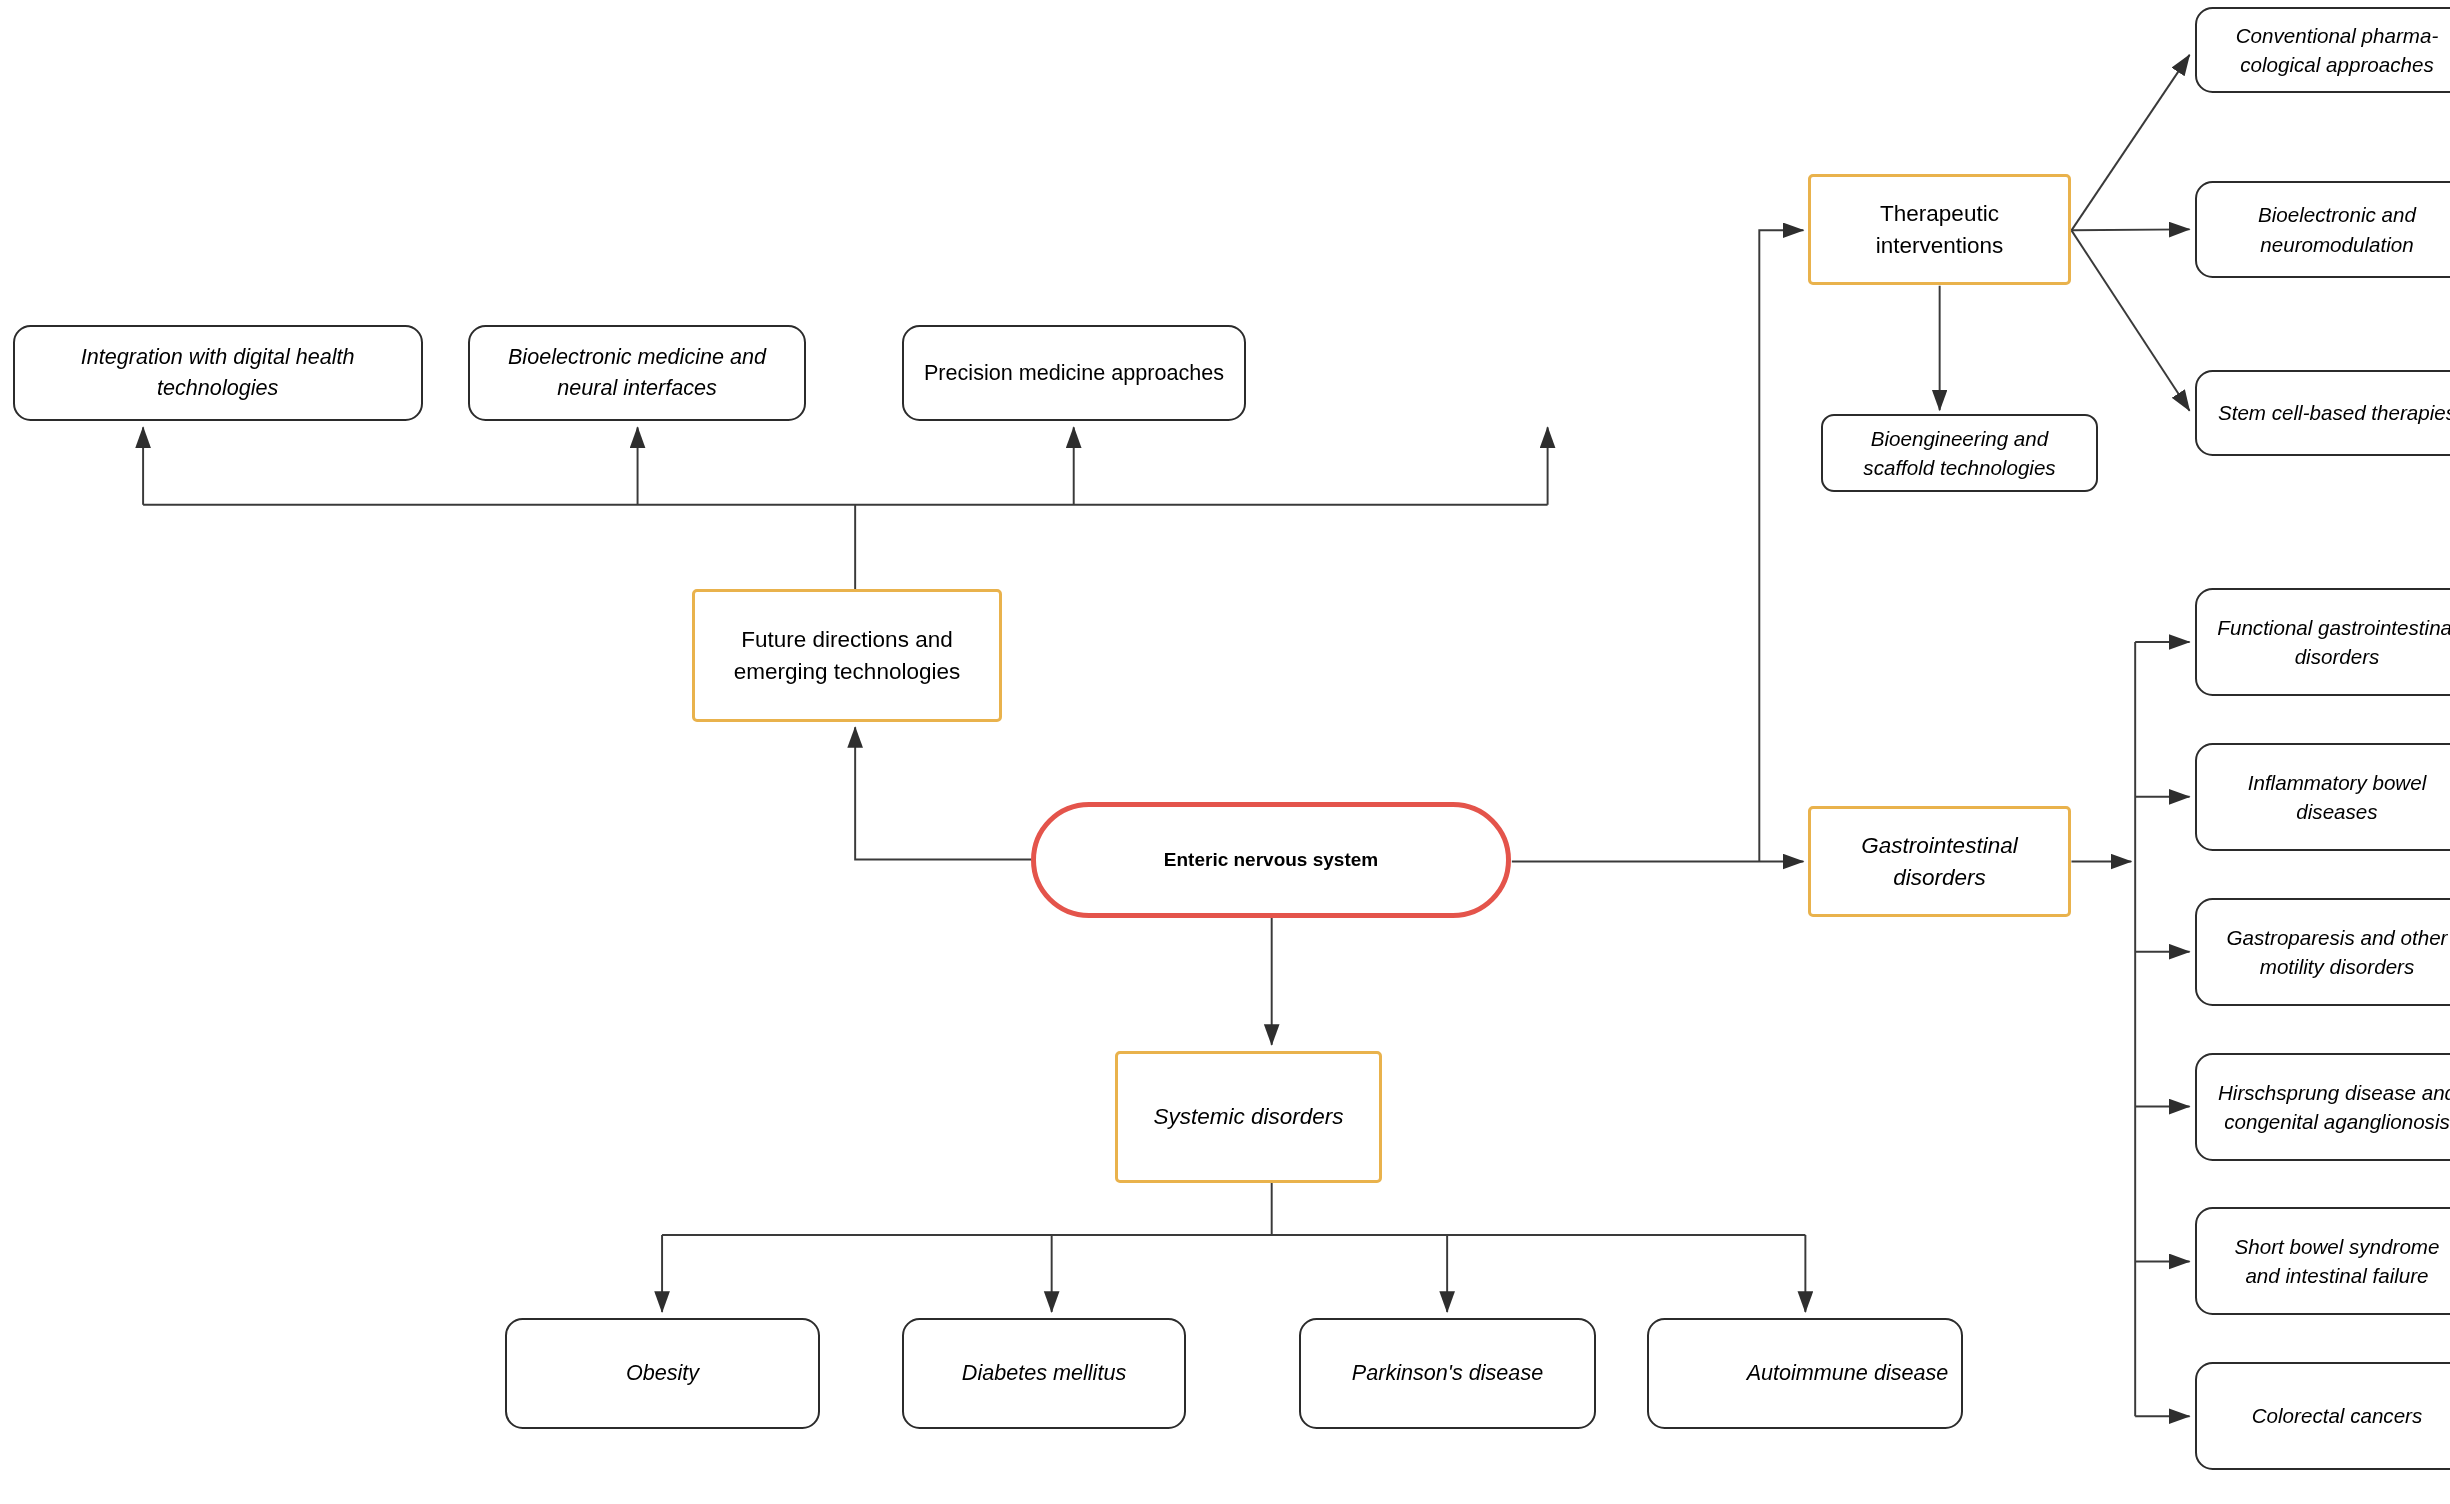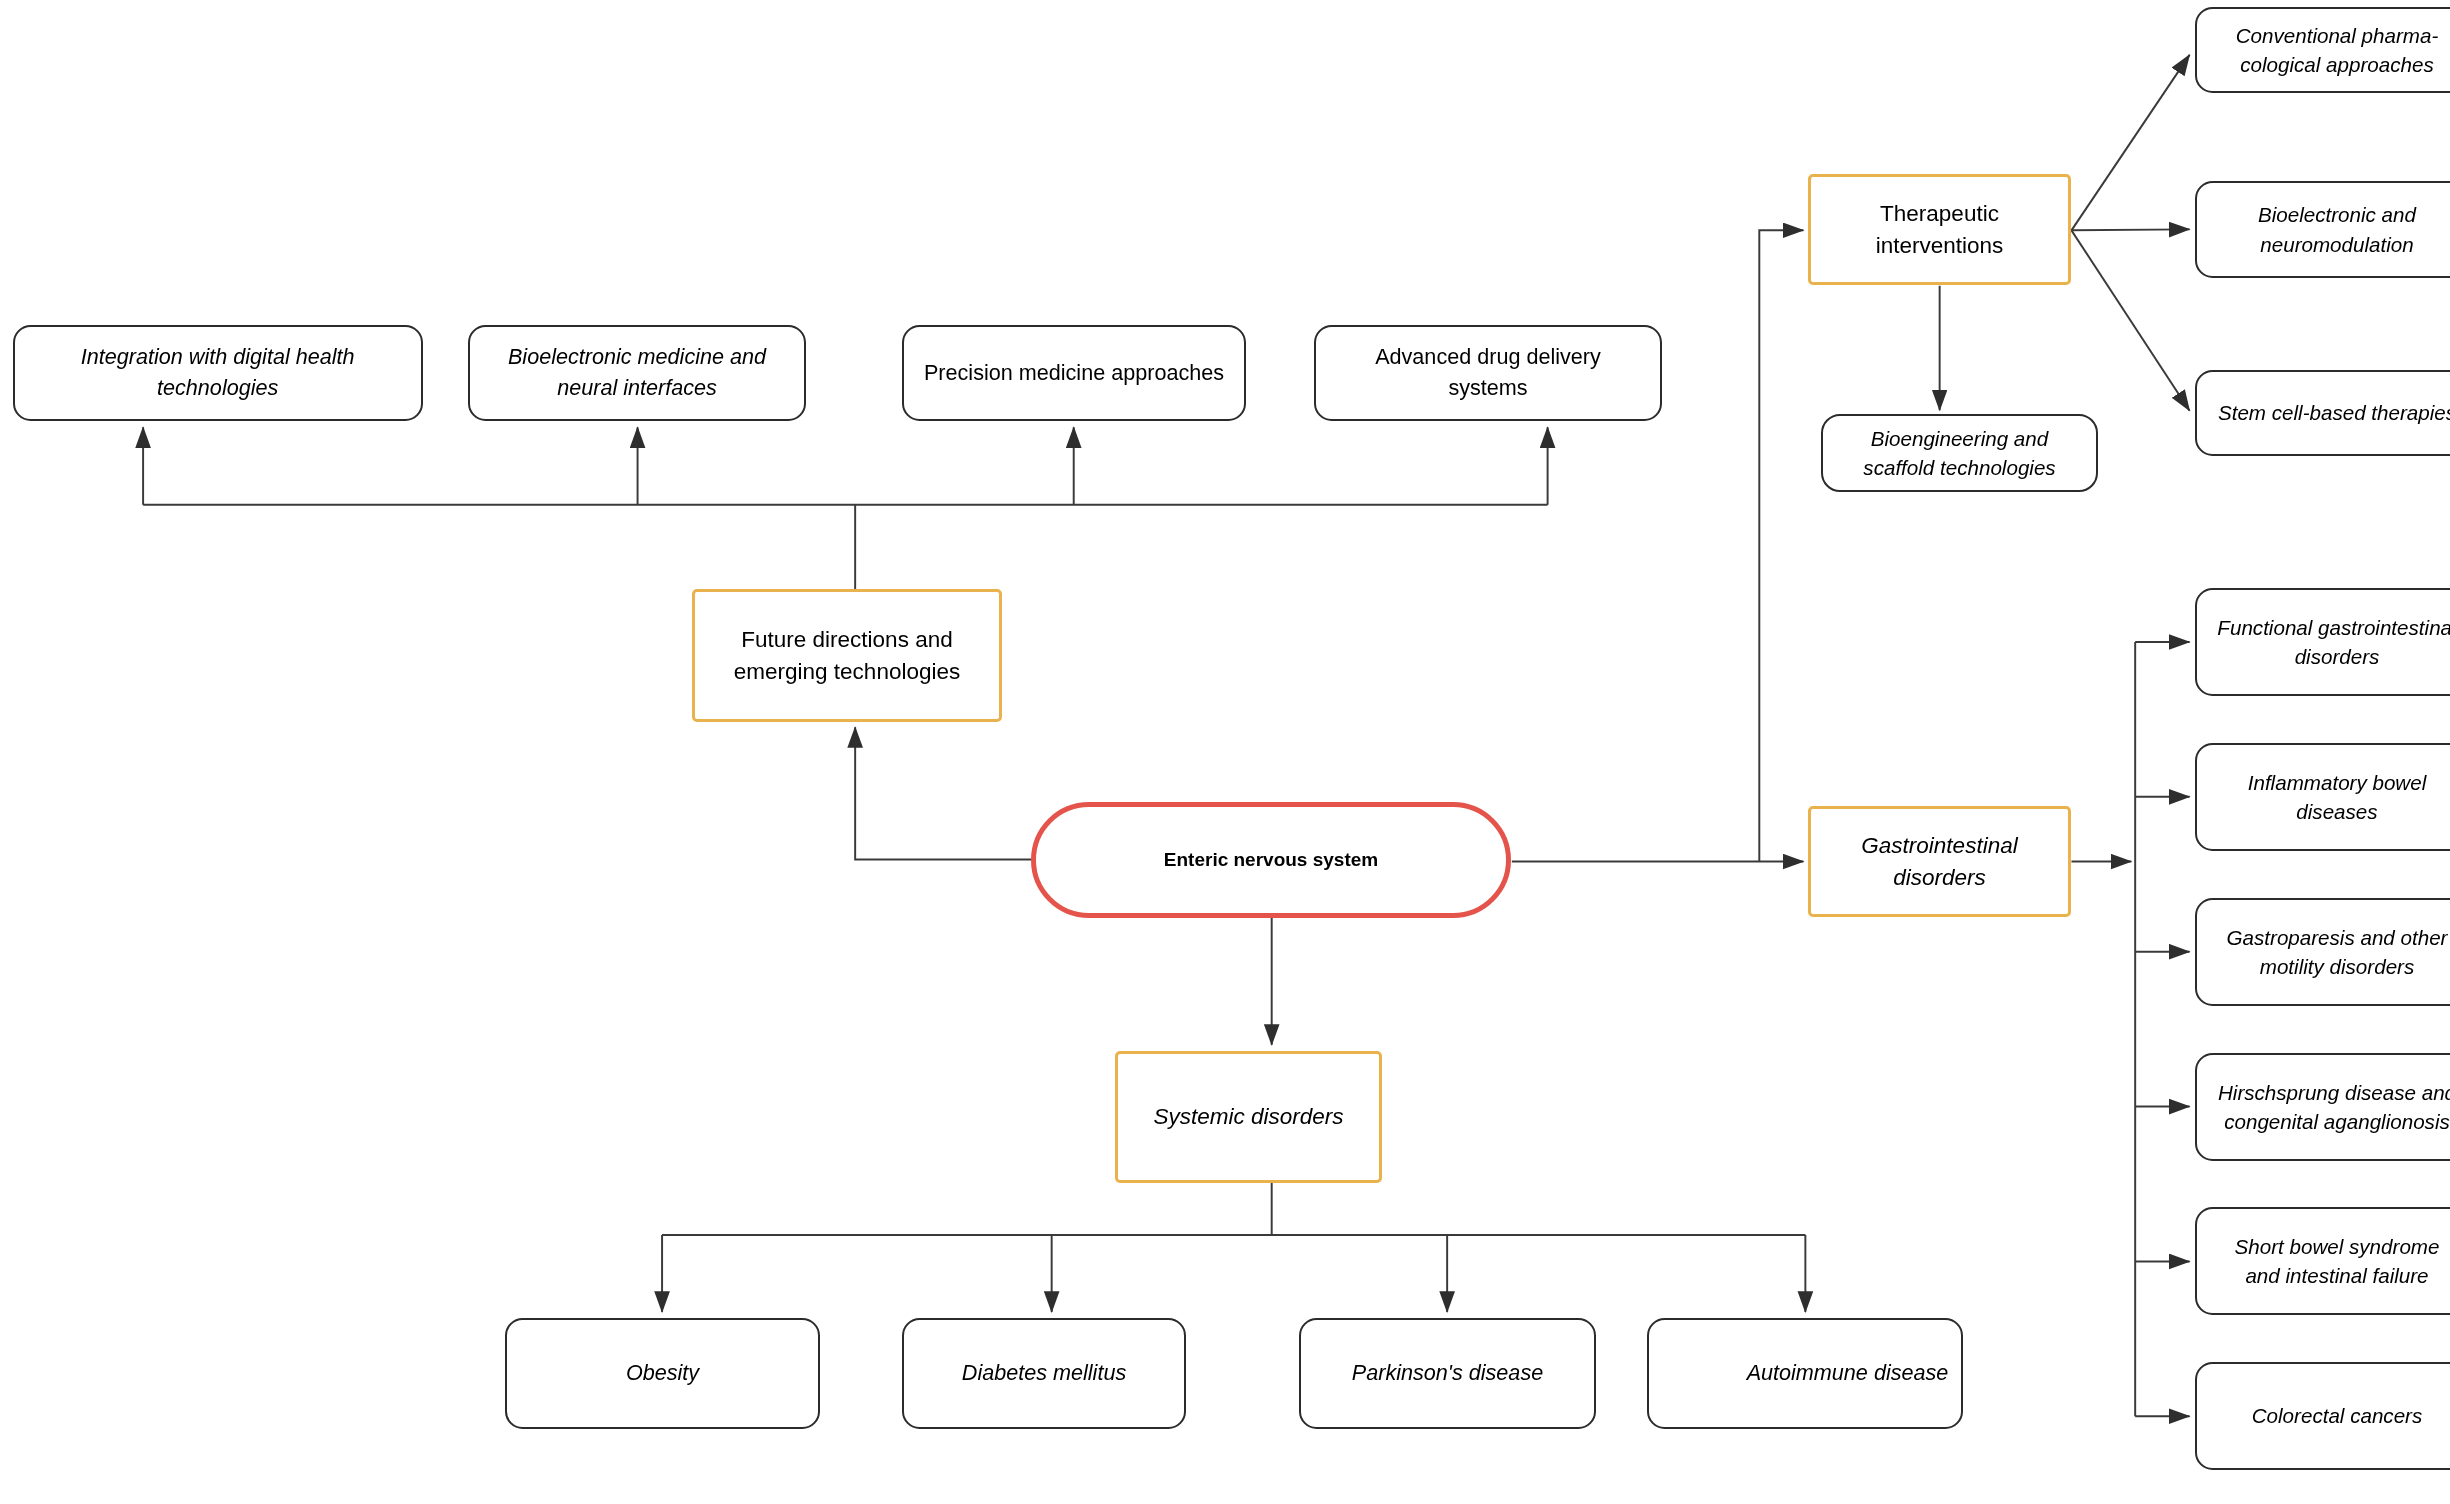--- a/index.html
+++ b/index.html
@@ -4,21 +4,21 @@
 <style>
   html,body{margin:0;padding:0;background:#ffffff;}
   body{width:2489px;height:1505px;position:relative;overflow:hidden;
        font-family:"Liberation Sans","DejaVu Sans",sans-serif;color:#000;}
   .canvas{position:absolute;left:0;top:0;width:2489px;height:1505px;background:#fff;}
   svg.wires{position:absolute;left:0;top:0;width:2489px;height:1505px;}
   .node{position:absolute;display:flex;align-items:center;justify-content:center;
         text-align:center;background:#fff;box-sizing:border-box;
         white-space:pre-line;line-height:1.42;}
   .leaf{border:2.5px solid var(--box-border,#2b2b2b);border-radius:17.6px;font-size:21.6px;}
-  .leaf.small-radius{border-radius:19px;}
+  .leaf.small-radius{border-radius:13px;}
   .italic{font-style:italic;}
   .orange{border:3.4px solid var(--orange,#e9b24c);border-radius:5px;font-size:22.5px;}
   .red{border:5.4px solid var(--red,#e4544b);border-radius:59px;font-size:19px;font-weight:bold;}
   .node .lbl{padding:3.9px 12.7px;}
 </style>
 </head>
 <body>
 
 <div class="canvas">
 
@@ -67,22 +67,20 @@
       <line x1="2953" y1="2520" x2="2953" y2="2677" marker-end="url(#arr)"></line>
       <line x1="3684" y1="2520" x2="3684" y2="2677" marker-end="url(#arr)"></line>
     </g>
   </svg>
 
   <div class="node leaf italic" style="left:12.7px;top:325px;width:410px;height:96px;"><span class="lbl">Integration with digital health
 technologies</span></div>
   <div class="node leaf italic" style="left:468px;top:325px;width:338px;height:96px;"><span class="lbl">Bioelectronic medicine and
 neural interfaces</span></div>
   <div class="node leaf" style="left:902px;top:325px;width:344px;height:96px;"><span class="lbl">Precision medicine approaches</span></div>
-  <div class="node leaf" style="left:1314px;top:325px;width:348px;height:96px;"><span class="lbl">Advanced drug delivery
-systems</span></div>
 
   <div class="node orange" style="left:692px;top:589px;width:310px;height:133px;"><span class="lbl">Future directions and
 emerging technologies</span></div>
 
   <div class="node red" style="left:1031px;top:802px;width:480px;height:116px;"><span class="lbl">Enteric nervous system</span></div>
 
   <div class="node orange" style="left:1808px;top:174px;width:263px;height:111px;"><span class="lbl">Therapeutic
 interventions</span></div>
   <div class="node leaf italic small-radius" style="left:1821px;top:414px;width:277px;height:78px;font-size:20.6px;"><span class="lbl">Bioengineering and
 scaffold technologies</span></div>

